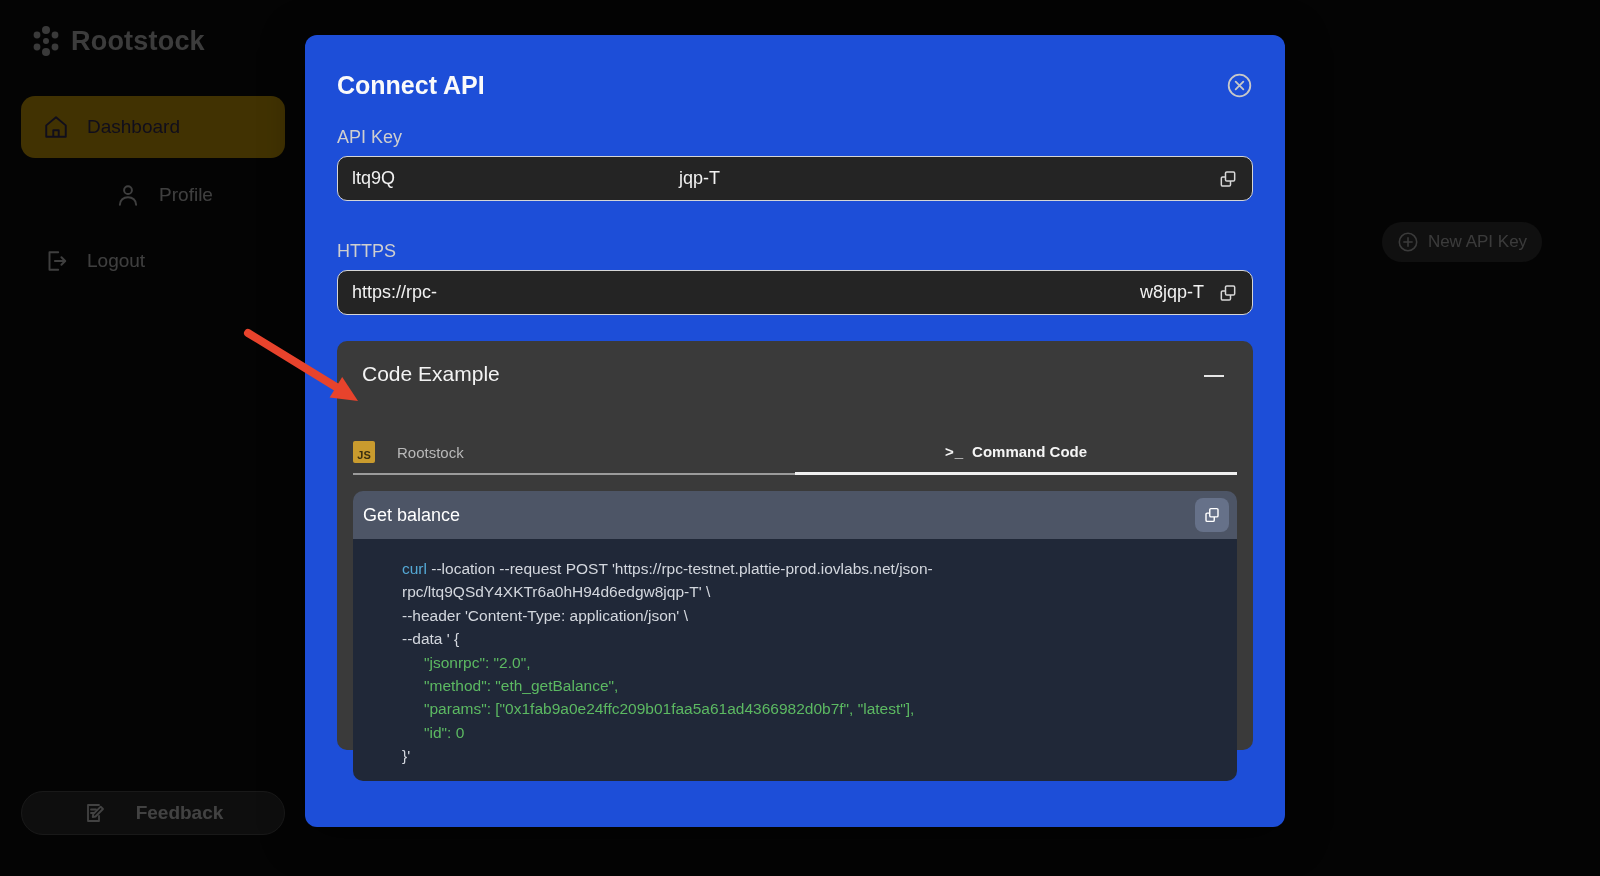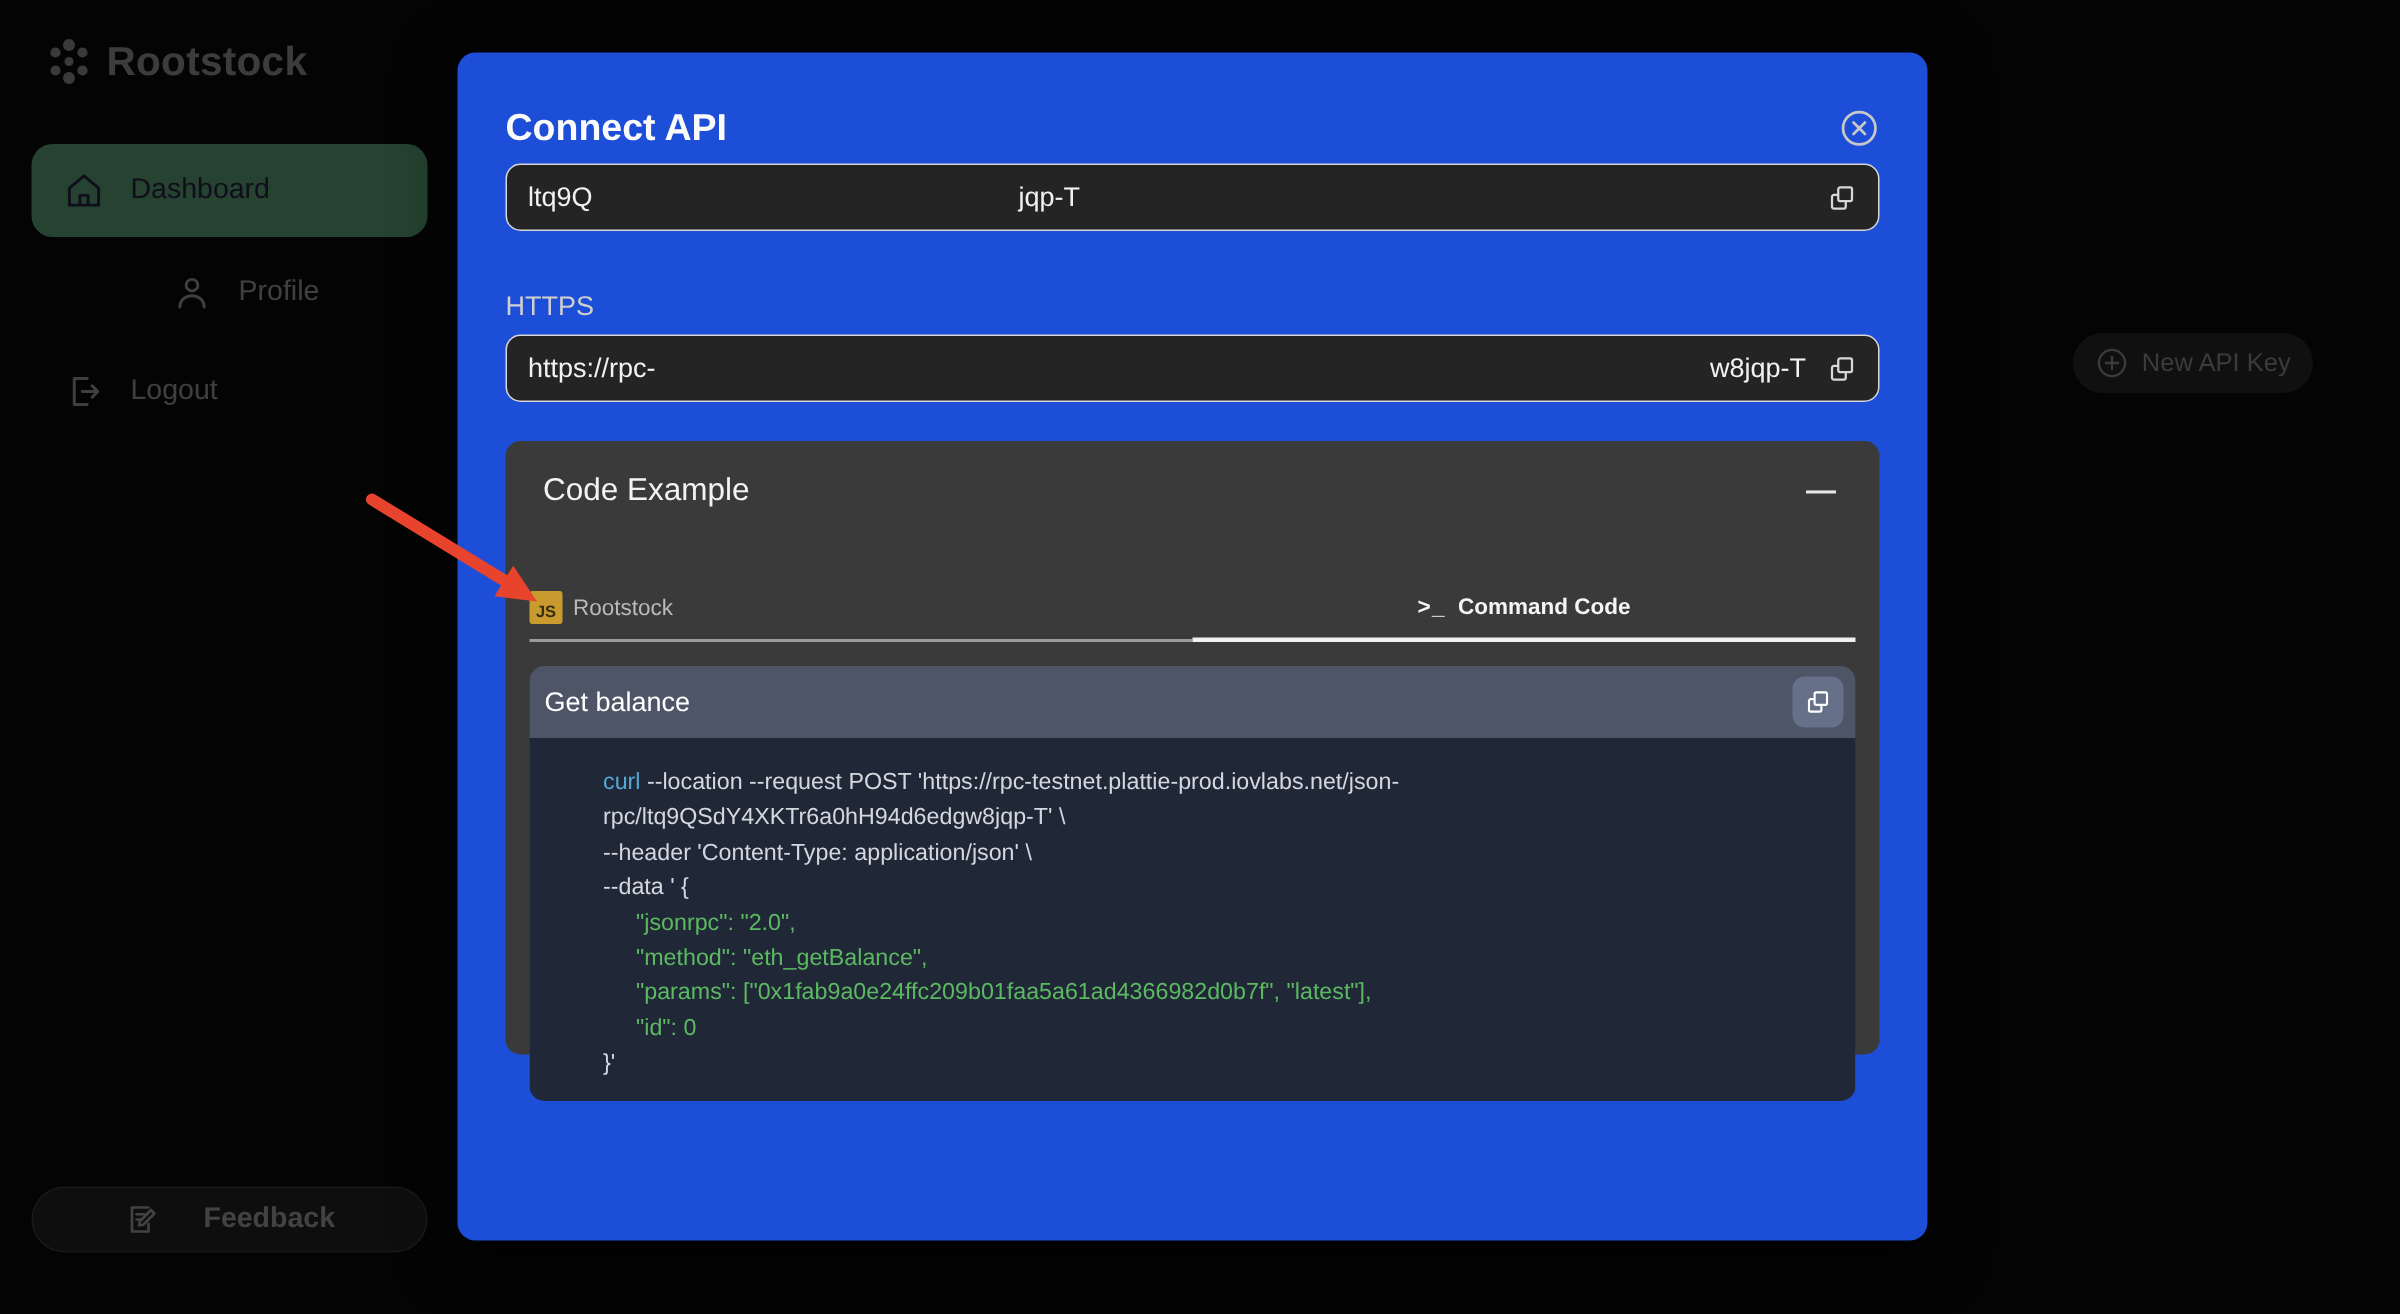--- a/index.html
+++ b/index.html
@@ -13,21 +13,21 @@
   .base { position:absolute; inset:0; z-index:1; }
 
   .sidebar { position:absolute; left:13px; top:0; width:280px; height:876px; }
   .logo { position:absolute; left:16px; top:24px; display:flex; align-items:center; gap:8px; }
   .logo-text { font-size:27px; font-weight:bold; color:#d6d6d6; letter-spacing:.2px; }
 
   .nav-item { position:absolute; left:8px; width:264px; height:46px; display:flex;
               align-items:center; gap:18px; padding-left:22px; border-radius:14px;
               color:#e2e2e2; font-size:19px; cursor:pointer; }
   .nav-item svg { flex:0 0 auto; }
-  .nav-item.active { height:62px; background:#86efac; color:#3b3260; }
+  .nav-item.active { height:62px; background:#eab308; color:#3b3260; }
   .nav-dashboard { top:96px; }
   .nav-profile   { top:172px;justify-content:center; }
   .nav-logout    { top:238px; }
 
   .feedback-btn { position:absolute; left:8px; top:791px; width:264px; height:44px;
                   border-radius:22px; background:#343434; border:1.5px solid #5a5a5a;
                   display:flex; align-items:center; justify-content:center; gap:29px;
                   color:#ececec; font-size:19px; font-weight:bold; cursor:pointer; }
 
   .new-key-btn { position:absolute; left:1382px; top:222px; width:160px; height:40px;
@@ -62,21 +62,21 @@
   .card { margin-top:26px; height:409px; background:#3a3a3a; border-radius:10px;
           padding:18px 16px 0 16px; }
   .card-header { height:30px; display:flex; align-items:center; justify-content:space-between;
                  padding:0 9px; }
   .card-title { font-size:21px; color:#f3f3f3; }
   .collapse-btn { color:#e6e6e6; font-size:20px; font-weight:bold; cursor:pointer;
                   padding:0 4px; line-height:1; }
 
   .tabs { margin-top:42px; display:flex; height:44px; }
   .tab { width:50%; display:flex; align-items:center; cursor:pointer; }
-  .tab-js { gap:7px; border-bottom:2px solid #9b9b9b; color:#b9b9b9; font-size:15px; }
+  .tab-js { gap:22px; border-bottom:2px solid #9b9b9b; color:#b9b9b9; font-size:15px; }
   .tab-cli { justify-content:center; gap:8px; border-bottom:3px solid #f0f0f0;
              color:#f5f5f5; font-size:15px; font-weight:bold; }
   .js-badge { width:22px; height:22px; background:#c99b2e; color:#3a2e10; font-size:11px;
               font-weight:bold; display:flex; align-items:flex-end; justify-content:center;
               padding-bottom:2px; border-radius:2px; }
   .cli-prefix { font-weight:bold; letter-spacing:1px; }
 
   .snippet { margin-top:16px; border-radius:10px; overflow:hidden; }
   .snippet-header { height:48px; background:#4d5566; display:flex; align-items:center;
                     justify-content:space-between; padding:0 8px 0 10px; }
@@ -182,20 +182,21 @@
     <div class="close-btn">
       <span>
         <svg width="27" height="27" viewBox="0 0 24 24" fill="none" stroke="#c8c8c8" stroke-width="1.6" stroke-linecap="round">
           <circle cx="12" cy="12" r="9.6"></circle>
             <path d="M8.6 8.6l6.8 6.8M15.4 8.6l-6.8 6.8"></path>
         </svg>
       </span>
     </div>
   </div>
 
+  <div class="field-label">API Key</div>
   <div class="field-box">
     <span>ltq9Q</span>
     <span class="val-mid">jqp-T</span>
     <span class="spacer"></span>
     <span class="copy-icn">
       <svg width="20" height="20" viewBox="0 0 24 24" fill="none" stroke="#d8d8d8" stroke-width="1.8" stroke-linejoin="round">
         <rect x="9" y="3.5" width="11" height="11" rx="1.5"></rect>
           <path d="M15 14.5v4.5a1.5 1.5 0 0 1-1.5 1.5H5.5A1.5 1.5 0 0 1 4 19v-8a1.5 1.5 0 0 1 1.5-1.5H9"></path>
       </svg>
     </span>

